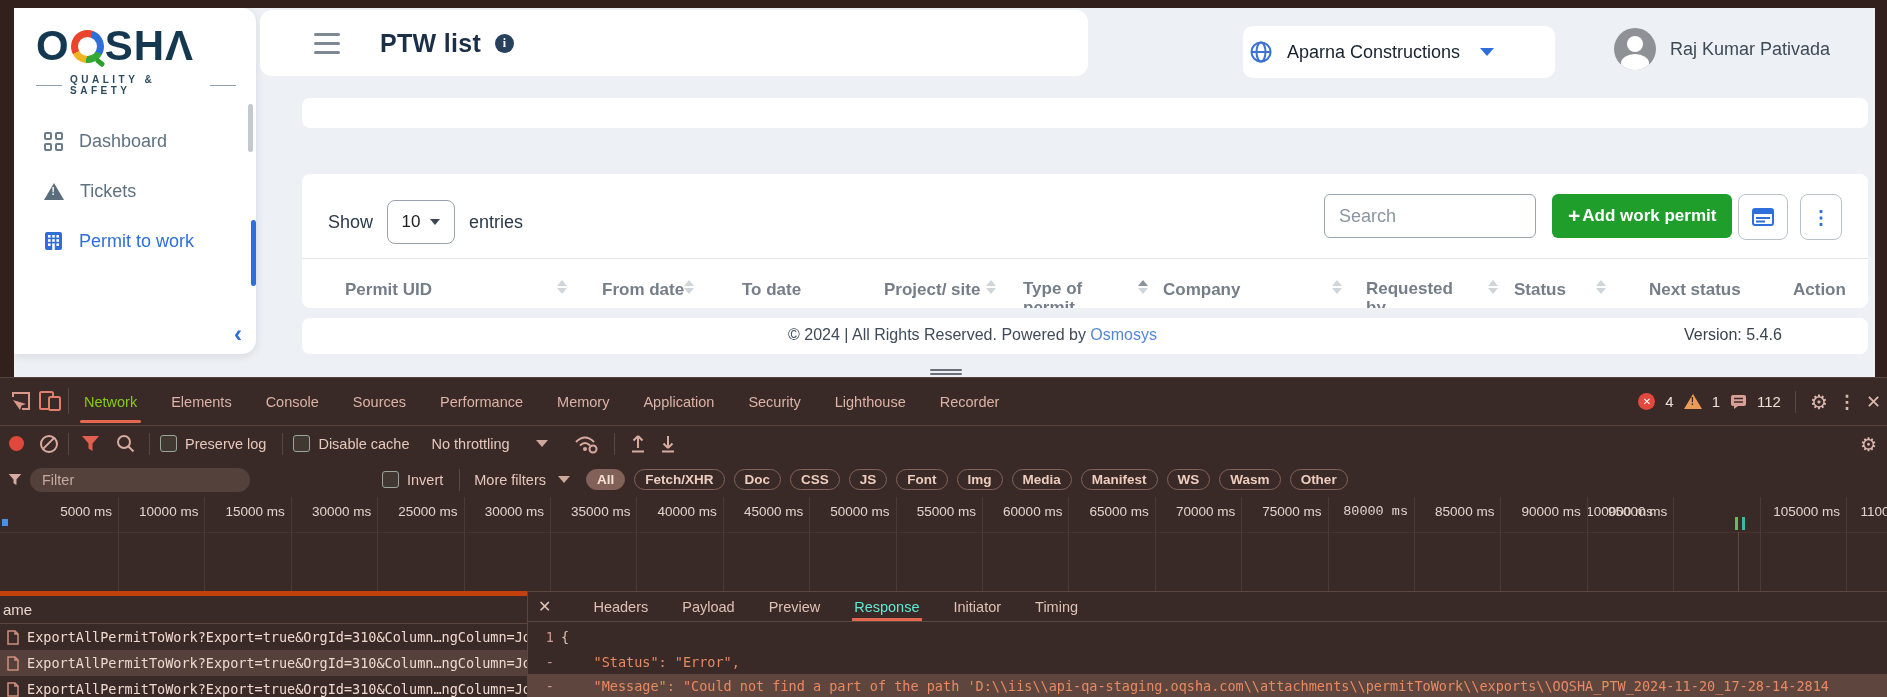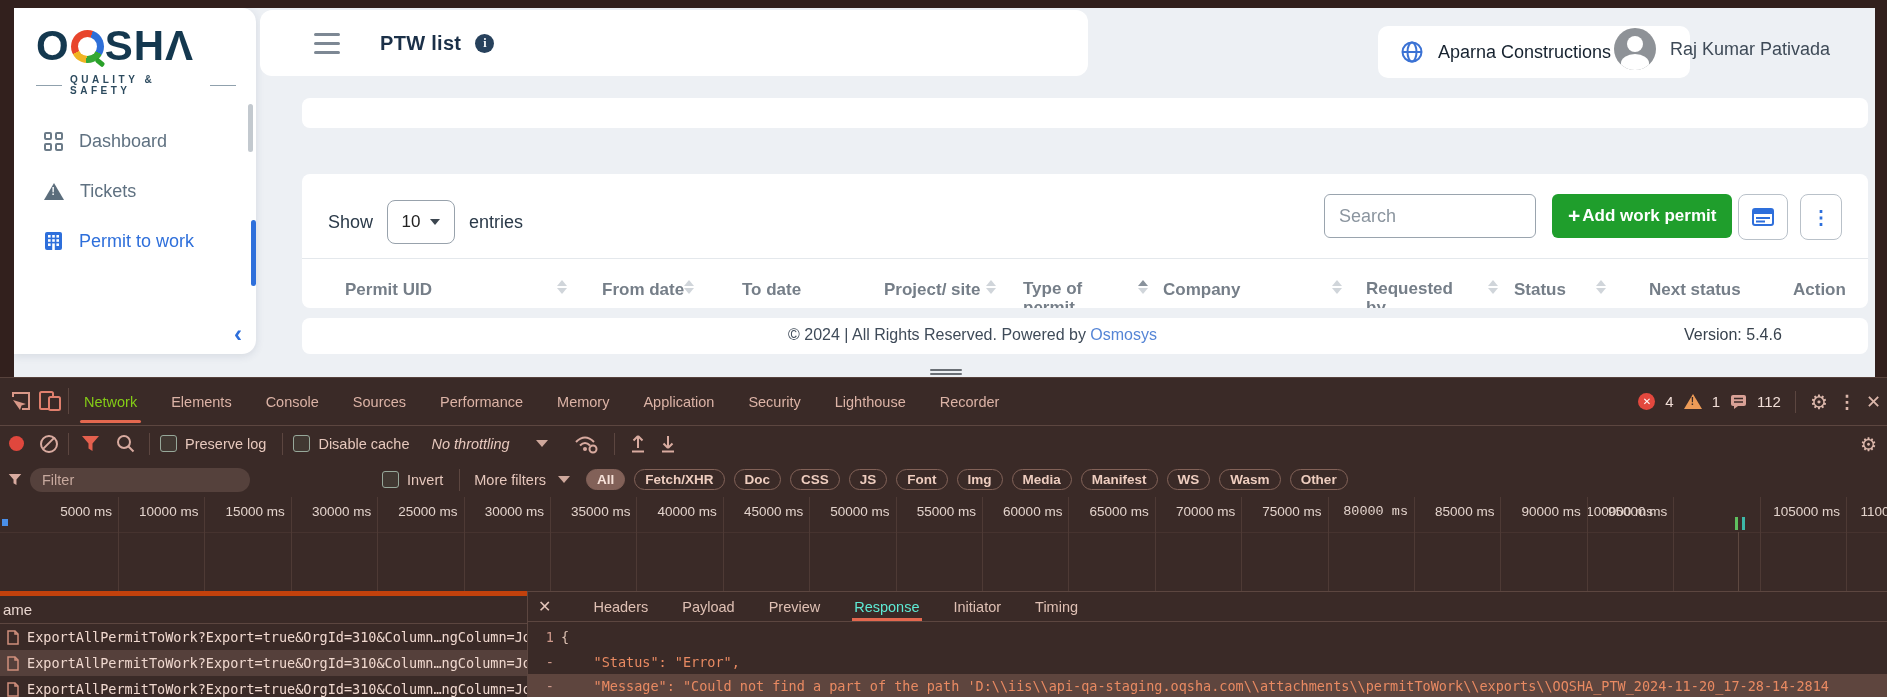--- a/index.html
+++ b/index.html
@@ -29,25 +29,25 @@
   .warn-tri{width:0;height:0;border-left:10px solid transparent;border-right:10px solid transparent;border-bottom:17px solid #5b6d7c;position:relative;}
   .warn-tri::after{content:"!";position:absolute;left:-2.5px;top:3px;color:#fff;font-size:10px;font-weight:700;}
   .active-bar{position:absolute;right:0px;top:212px;width:5px;height:66px;background:#2e6fdb;border-radius:3px;}
   .side-scroll{position:absolute;right:3px;top:96px;width:5px;height:48px;background:#c3c9cf;border-radius:3px;}
   .collapse{position:absolute;right:14px;bottom:6px;color:#2e6fdb;font-size:24px;font-weight:700;cursor:pointer;}
 
   
   #titlebar{position:absolute;left:246px;top:2px;width:828px;height:66px;background:#fff;border-radius:12px;display:flex;align-items:center;}
   .burger{margin-left:54px;display:flex;flex-direction:column;gap:6px;cursor:pointer;}
   .burger span{width:26px;height:3px;background:#7d8894;border-radius:2px;}
-  .page-title{margin-left:40px;font-size:20px;font-weight:700;color:#1b3048;letter-spacing:.3px;}
+  .page-title{margin-left:40px;font-size:25px;font-weight:700;color:#1b3048;letter-spacing:.3px;}
   .info-ico{margin-left:14px;width:19px;height:19px;border-radius:50%;background:#27415c;color:#fff;
             font-size:12px;font-weight:700;display:flex;align-items:center;justify-content:center;font-family:"Liberation Serif",serif;cursor:pointer;}
-  #companycard{position:absolute;left:1364px;top:18px;width:312px;height:52px;background:#fff;border-radius:10px;
-               display:flex;align-items:center;gap:14px;padding-left:22px;box-sizing:border-box;cursor:pointer;}
+  #companycard{position:absolute;left:1229px;top:18px;width:312px;height:52px;background:#fff;border-radius:10px;
+               display:flex;align-items:center;gap:14px;padding-left:6px;box-sizing:border-box;cursor:pointer;}
   .company-name{font-size:18px;color:#16222f;}
   .caret-down{width:0;height:0;border-left:7px solid transparent;border-right:7px solid transparent;border-top:8px solid #2e6fdb;margin-left:6px;}
   #userchip{position:absolute;left:1600px;top:20px;display:flex;align-items:center;gap:14px;cursor:pointer;}
   .avatar{width:42px;height:42px;border-radius:50%;background:#8e9297;position:relative;overflow:hidden;}
   .avatar::before{content:"";position:absolute;left:13px;top:8px;width:16px;height:16px;border-radius:50%;background:#fff;}
   .avatar::after{content:"";position:absolute;left:7px;top:26px;width:28px;height:18px;border-radius:50% 50% 0 0;background:#fff;}
   .user-name{font-size:18px;color:#3e4a57;}
 
   #emptybar{position:absolute;left:288px;top:90px;width:1566px;height:30px;background:#fff;border-radius:8px;}
 
@@ -108,21 +108,21 @@
   .xclose{font-size:18px;}
 
   
   #dt-toolbar{position:absolute;left:0;top:48px;width:100%;height:35px;display:flex;align-items:center;}
   .rec{width:15px;height:15px;border-radius:50%;background:#e0473d;margin-left:9px;cursor:pointer;flex:none;}
   .clear-ico{width:14px;height:14px;border-radius:50%;border:2px solid #d9aba0;margin-left:16px;position:relative;cursor:pointer;flex:none;}
   .clear-ico::after{content:"";position:absolute;left:-1px;top:5px;width:16px;height:2px;background:#d9aba0;transform:rotate(-45deg);}
   .tb-sep{width:1px;height:22px;background:#5c4640;margin:0 10px;flex:none;}
   .chk{width:15px;height:15px;border:1.5px solid #97a89a;border-radius:3px;background:#413832;margin-right:8px;flex:none;cursor:pointer;}
   .tb-label{color:#e7c8bd;white-space:nowrap;cursor:pointer;}
-  .throttle{display:flex;align-items:center;gap:26px;margin-left:22px;cursor:pointer;color:#e7c8bd;font-style:italic;}
+  .throttle{display:flex;align-items:center;gap:26px;margin-left:22px;cursor:pointer;color:#e7c8bd;}
   .caret-sm{width:0;height:0;border-left:6px solid transparent;border-right:6px solid transparent;border-top:7px solid #cfa89c;}
   .tb-ico{margin-left:18px;cursor:pointer;flex:none;display:flex;}
   #net-settings{position:absolute;right:10px;top:55px;font-size:19px;color:#dcb7ab;cursor:pointer;}
 
   
   #dt-filterrow{position:absolute;left:0;top:84px;width:100%;height:35px;display:flex;align-items:center;}
   .funnel-sm{margin-left:8px;flex:none;display:flex;}
   .filter-input{margin-left:8px;width:196px;height:24px;border-radius:12px;background:#55413c;border:none;outline:none;
                 color:#eccfc4;font-size:14.5px;padding:0 12px;font-family:"Liberation Sans",sans-serif;flex:none;}
   .filter-input::placeholder{color:#c7a99e;}

